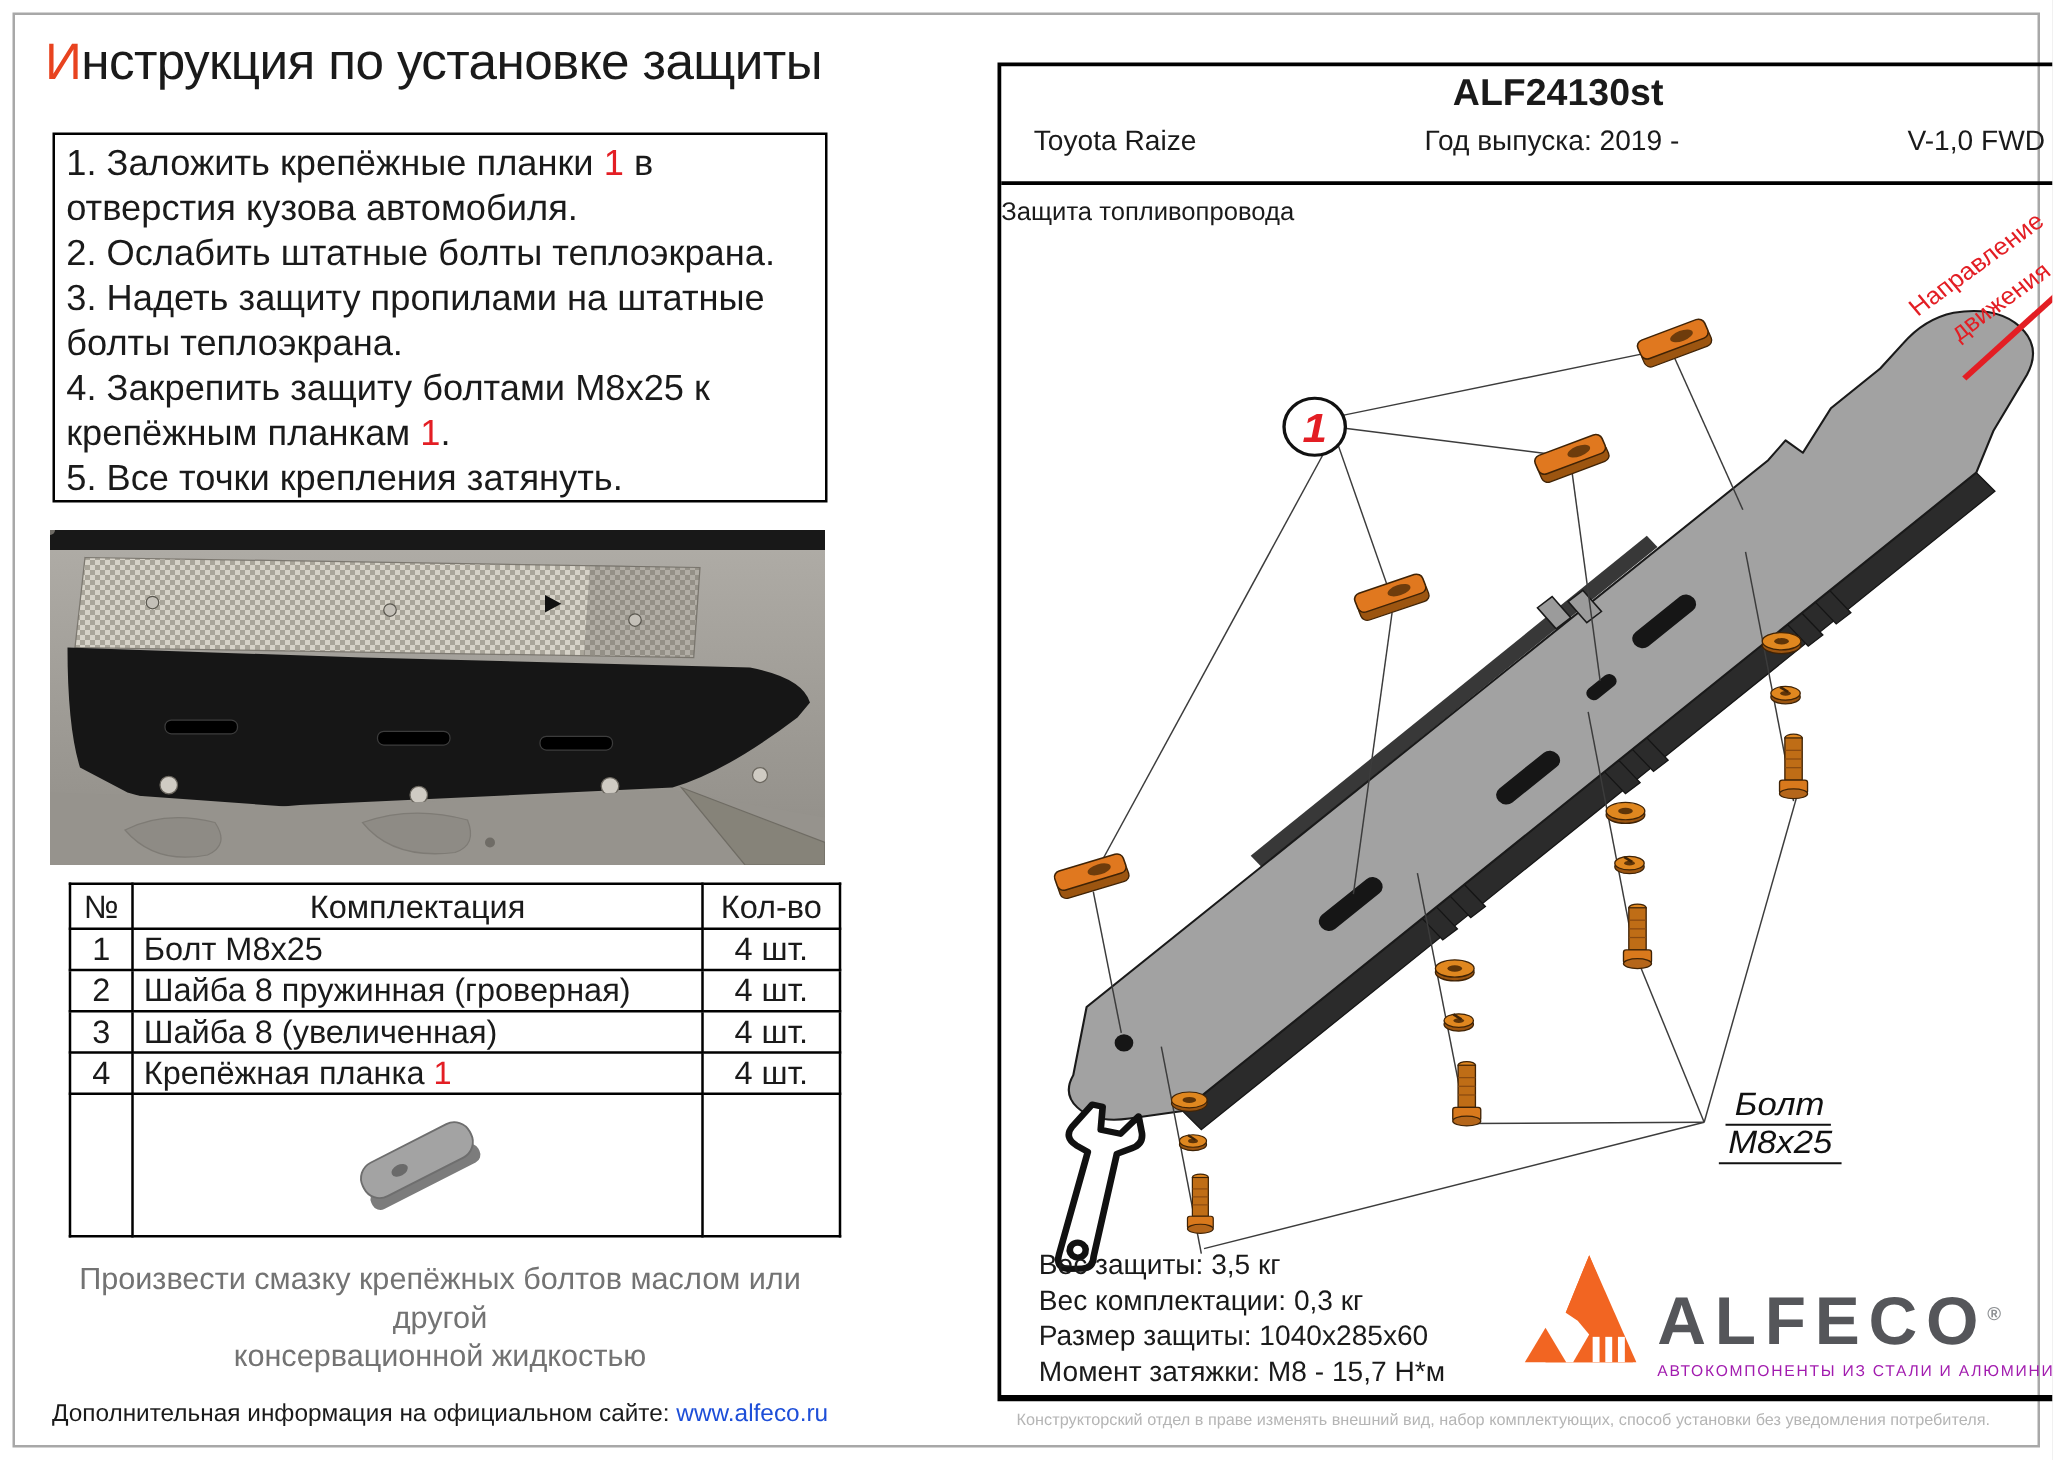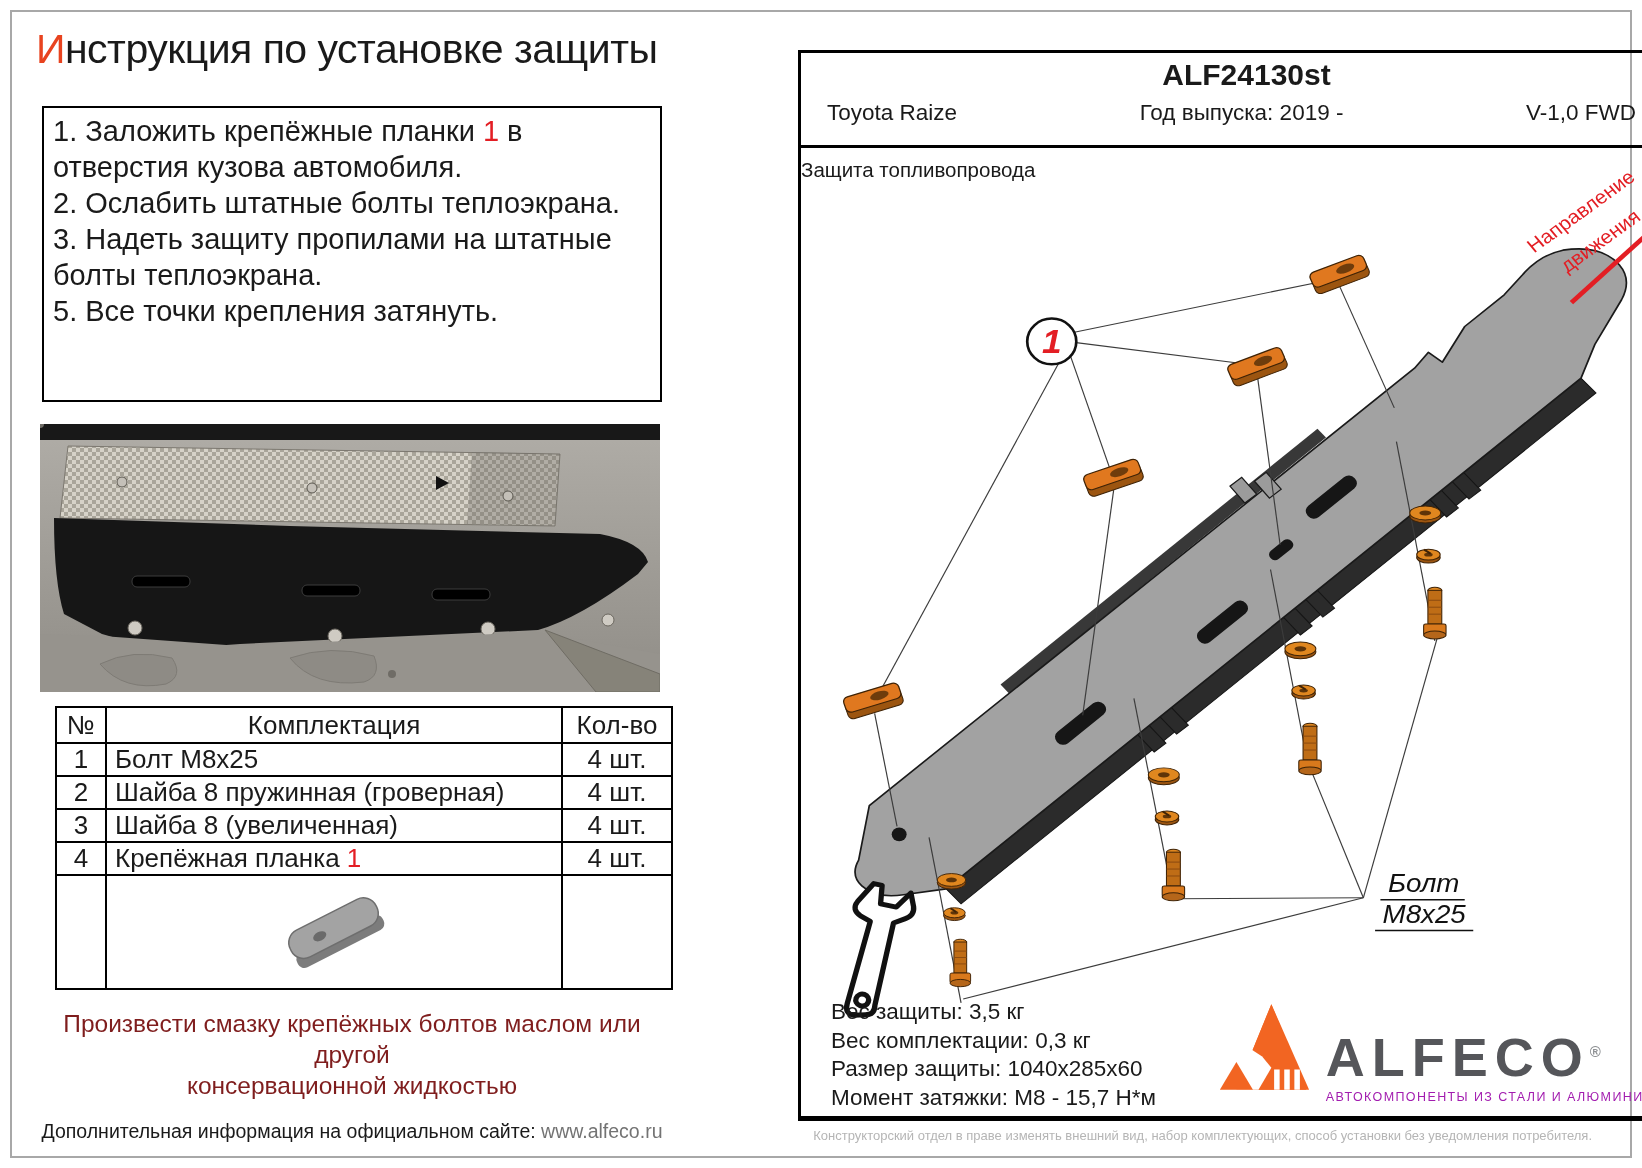--- a/index.html
+++ b/index.html
@@ -22,23 +22,23 @@
   .parts td,.parts th{border:2px solid #000;font-weight:normal;padding:0 8px;height:28px;
                       overflow:hidden;white-space:nowrap;}
   .parts th{height:34px;}
   .parts .c-num{width:48px;text-align:center;padding:0;}
   .parts .c-name{width:438px;text-align:left;}
   .parts .c-qty{width:108px;text-align:center;padding:0;}
   .parts th.c-name{text-align:center;}
   .parts .img-row td{height:112px;text-align:center;vertical-align:middle;}
 
   .warning{position:absolute;left:40px;top:1008px;width:624px;text-align:center;
-           color:#7f1d1d;font-size:24.5px;line-height:31px;}
+           color:#737373;font-size:24.5px;line-height:31px;}
   .info{position:absolute;left:40px;top:1120px;width:624px;text-align:center;font-size:19.5px;}
-  .info a{color:#737373;text-decoration:none;}
+  .info a{color:#1d4ed8;text-decoration:none;}
 
   
   .panel{position:absolute;left:798px;top:50px;width:897px;height:1071px;
          border:3px solid #000;border-bottom-width:5px;box-sizing:border-box;}
   .panel-header{position:relative;height:92px;border-bottom:3px solid #000;}
   .ph-code{position:absolute;top:5px;left:0;width:100%;text-align:center;
            font-size:30px;font-weight:bold;}
   .ph-row{position:absolute;top:47px;left:26px;right:40px;display:flex;align-items:baseline;
           font-size:22.5px;}
   .ph-model{flex:0 0 auto;}
@@ -70,20 +70,21 @@
 
 <div class="page">
   <div class="page-border"></div>
 
   <div class="title"><span class="lead">И</span><span>нструкция по установке защиты</span></div>
 
   <div class="instr-box">
     <p class="step"><span>1. Заложить крепёжные планки </span><span class="red">1</span><span> в отверстия кузова автомобиля.</span></p>
     <p class="step"><span>2. Ослабить штатные болты теплоэкрана.</span></p>
     <p class="step"><span>3. Надеть защиту пропилами на штатные болты теплоэкрана.</span></p>
+    <p class="step"><span>4. Закрепить защиту болтами М8х25 к крепёжным планкам </span><span class="red">1</span><span>.</span></p>
     <p class="step"><span>5. Все точки крепления затянуть.</span></p>
   </div>
 
   <svg class="photo" width="620" height="268" viewBox="0 0 620 268">
     <defs>
       <pattern id="chk" width="8" height="8" patternUnits="userSpaceOnUse">
         <rect width="8" height="8" fill="#d6d2c8"></rect>
         <rect width="4" height="4" fill="#a9a59a"></rect>
         <rect x="4" y="4" width="4" height="4" fill="#a9a59a"></rect>
       </pattern>

